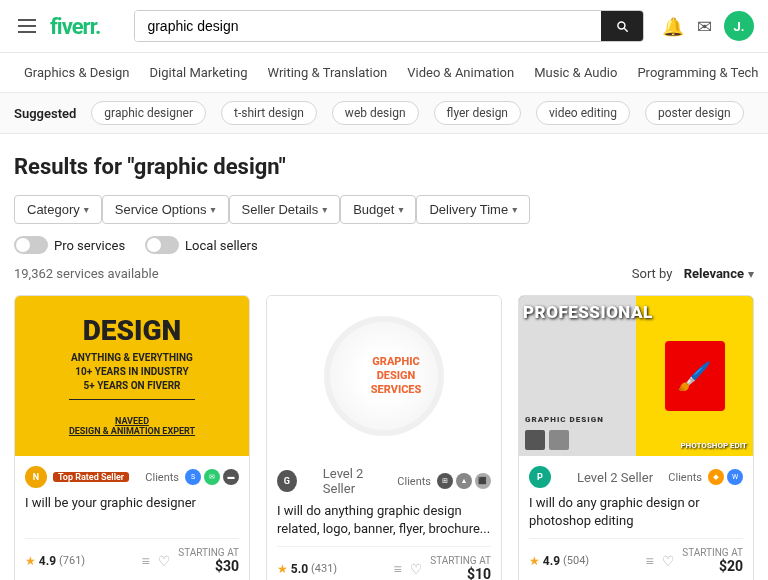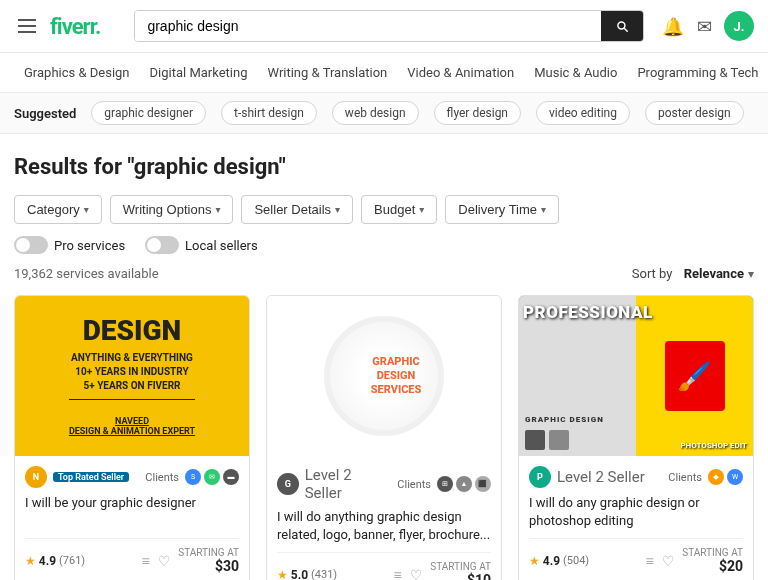--- a/index.html
+++ b/index.html
@@ -26,21 +26,21 @@
     
     .suggested { display: flex; align-items: center; padding: 8px 14px; gap: 15px; border-bottom: 1px solid #e9e9e9; background: #fafafa; flex-wrap: nowrap; overflow: hidden; }
     .suggested-label { font-size: 13px; font-weight: 600; color: #222; white-space: nowrap; }
     .tag { background: #fff; border: 1px solid #d5d5d5; border-radius: 20px; padding: 4px 12px; font-size: 12px; color: #444; cursor: pointer; white-space: nowrap; }
 
     
     .main { padding: 20px 14px 10px; }
     .results-title { font-size: 22px; font-weight: 700; margin-bottom: 16px; }
 
     
-    .filters { display: flex; align-items: center; gap: 8px; margin-bottom: 12px; flex-wrap: wrap; }
+    .filters { display: flex; align-items: center; margin-bottom: 12px; flex-wrap: wrap; }
     .filter-btn { border: 1px solid #ccc; border-radius: 4px; padding: 6px 12px; font-size: 13px; cursor: pointer; background: #fff; display: flex; align-items: center; gap: 4px; color: #333; }
     .chevron { font-size: 10px; color: #666; }
 
     
     .toggles { display: flex; align-items: center; gap: 20px; margin-bottom: 12px; }
     .toggle-group { display: flex; align-items: center; gap: 6px; font-size: 13px; }
     .toggle-track { width: 34px; height: 18px; background: #ccc; border-radius: 9px; position: relative; cursor: pointer; }
     .toggle-thumb { width: 14px; height: 14px; background: #fff; border-radius: 50%; position: absolute; top: 2px; left: 2px; transition: left 0.2s; }
 
     
@@ -65,22 +65,22 @@
     .card-img-3-wrap { position: relative; display: grid; grid-template-columns: 1fr 1fr; height: 160px; background: #888; }
     .col-left { background: #ddd; display: flex; flex-direction: column; justify-content: flex-end; padding: 6px; gap: 2px; }
     .col-right { background: #f5c100; display: flex; align-items: center; justify-content: center; }
 
     
     .card-body { padding: 10px; }
     .seller-row { display: flex; align-items: center; gap: 6px; margin-bottom: 6px; }
     .seller-avatar { width: 22px; height: 22px; border-radius: 50%; background: #f0a500; display: flex; align-items: center; justify-content: center; color: #fff; font-size: 9px; font-weight: 700; }
     .seller-avatar-2 { background: #555; }
     .seller-avatar-3 { background: #1a8; }
-    .seller-badge { background: #0369a1; color: #fff; font-size: 9px; padding: 0 5px; border-radius: 3px; font-weight: 600; }
-    .seller-level { font-size: 15px; color: #666; }
+    .seller-badge { background: #c2410c; color: #fff; font-size: 9px; padding: 0 5px; border-radius: 3px; font-weight: 600; }
+    .seller-level { font-size: 13px; color: #666; margin-left: 20px; }
     .clients-label { font-size: 11px; color: #666; margin-left: auto; }
     .client-icons { display: flex; gap: 3px; }
     .client-icon { width: 16px; height: 16px; border-radius: 50%; background: #ccc; display: flex; align-items: center; justify-content: center; font-size: 7px; }
     .card-title { font-size: 13px; color: #222; line-height: 1.4; margin-bottom: 8px; min-height: 36px; }
     .card-footer { display: flex; align-items: center; justify-content: space-between; border-top: 1px solid #f0f0f0; padding-top: 8px; margin-top: 4px; }
     .rating { display: flex; align-items: center; gap: 3px; font-size: 12px; }
     .star { color: #f5a623; }
     .rating-num { font-weight: 700; font-size: 12px; }
     .rating-count { color: #777; font-size: 11px; }
     .card-actions { display: flex; align-items: center; gap: 8px; }
@@ -143,21 +143,21 @@
 
 <main class="main">
   <h1 class="results-title">Results for "graphic design"</h1>
 
   <div class="filters">
     <button class="filter-btn">
       <span>Category</span>
       <span class="chevron">▾</span>
     </button>
     <button class="filter-btn">
-      <span>Writing Options</span>
+      <span>Service Options</span>
       <span class="chevron">▾</span>
     </button>
     <button class="filter-btn">
       <span>Seller Details</span>
       <span class="chevron">▾</span>
     </button>
     <button class="filter-btn">
       <span>Budget</span>
       <span class="chevron">▾</span>
     </button>

